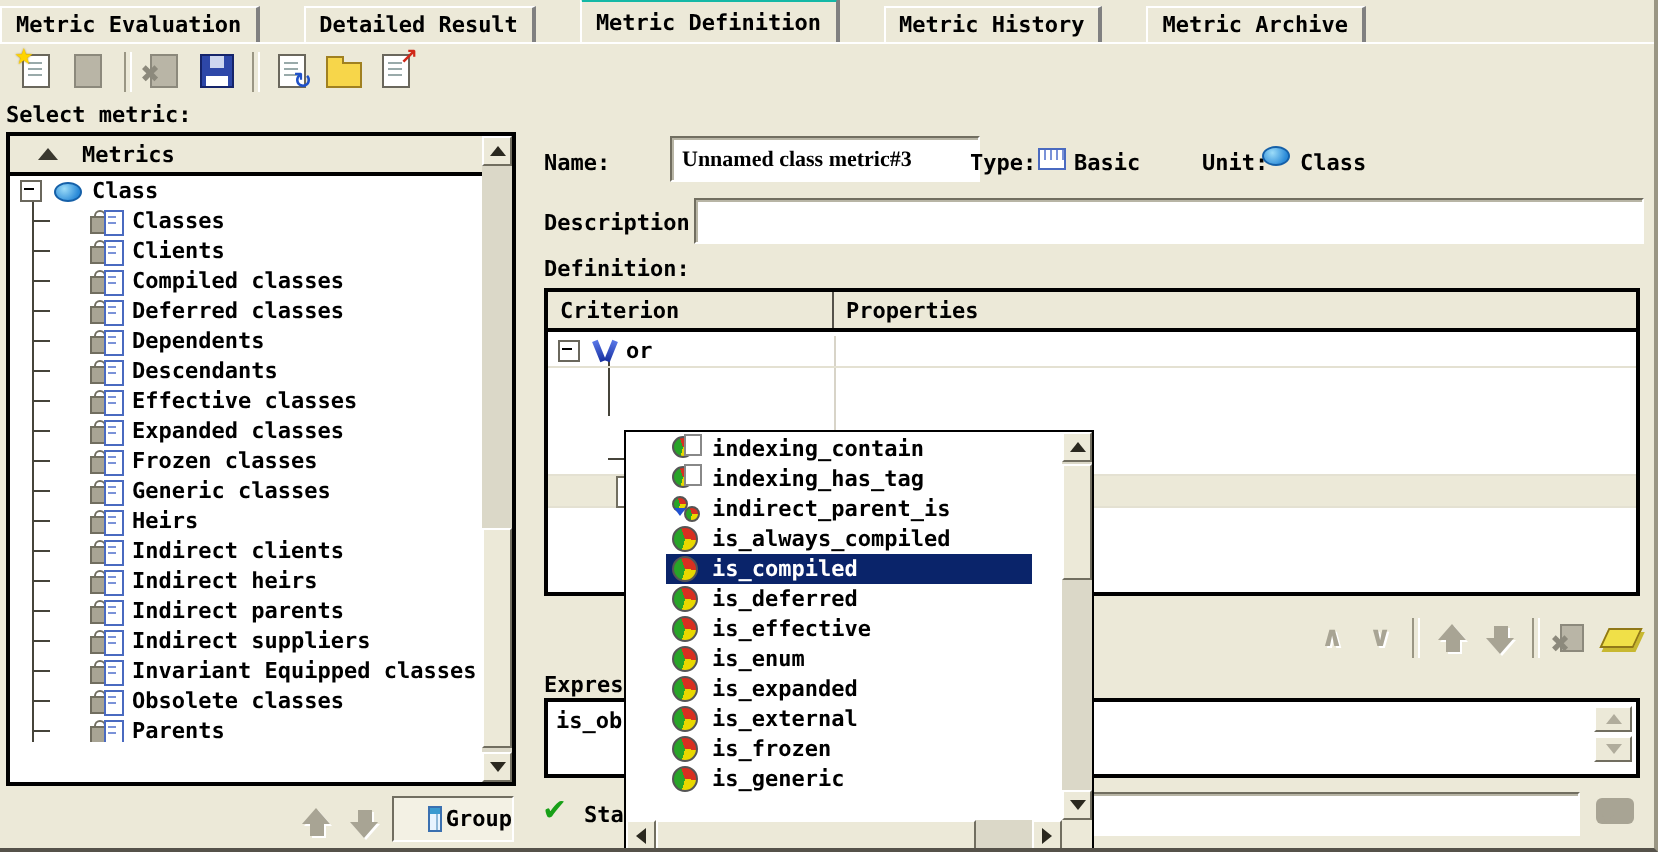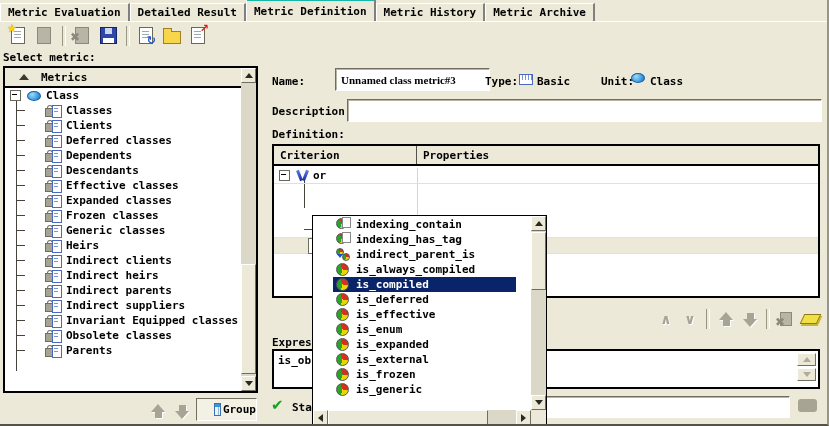--- a/index.html
+++ b/index.html
@@ -2,21 +2,21 @@
 <html><head>
 <meta charset="utf-8">
 <style>
   html,body{margin:0;padding:0;}
   body{font-family:"DejaVu Sans Mono", monospace; font-size:11px; font-weight:bold; color:#000;}
   #screen{position:relative;width:829px;height:426px;background:#ece9d8;overflow:hidden;
           border-right:2px solid #9a9684;border-bottom:2px solid #55524a;box-sizing:border-box;}
   .abs{position:absolute;}
 
   
-  .tabbar{left:0;top:0;width:829px;height:21px;display:flex;align-items:flex-end;border-bottom:1px solid #fff;}
+  .tabbar{left:0;top:0;width:829px;height:21px;display:flex;align-items:flex-end;border-bottom:1px solid #fff;gap:22px;}
   .tab{height:16px;line-height:16px;padding:1px 7px 0 7px;background:#ece9d8;
        border-top:1px solid #fff;border-left:1px solid #fff;border-right:2px solid #808080;white-space:nowrap;}
   .tab.active{height:19px;line-height:19px;border-top:6px solid #14b8a6;position:relative;z-index:2;}
 
   
   .toolbar{left:0;top:22px;width:829px;height:27px;display:flex;align-items:center;padding-left:6px;box-sizing:border-box;}
   .tbtn{width:24px;height:22px;display:flex;align-items:center;justify-content:center;margin-right:2px;}
   .tsep{width:2px;height:20px;margin:0 4px;border-left:1px solid #9a9684;border-right:1px solid #fff;}
 
   
@@ -218,20 +218,27 @@
             <span class="lock"></span>
             <span class="page"></span>
           </span>
           <span>Clients</span>
         </div>
       <div class="trow child">
           <span class="lockpage">
             <span class="lock"></span>
             <span class="page"></span>
           </span>
+          <span>Compiled classes</span>
+        </div>
+      <div class="trow child">
+          <span class="lockpage">
+            <span class="lock"></span>
+            <span class="page"></span>
+          </span>
           <span>Deferred classes</span>
         </div>
       <div class="trow child">
           <span class="lockpage">
             <span class="lock"></span>
             <span class="page"></span>
           </span>
           <span>Dependents</span>
         </div>
       <div class="trow child">

